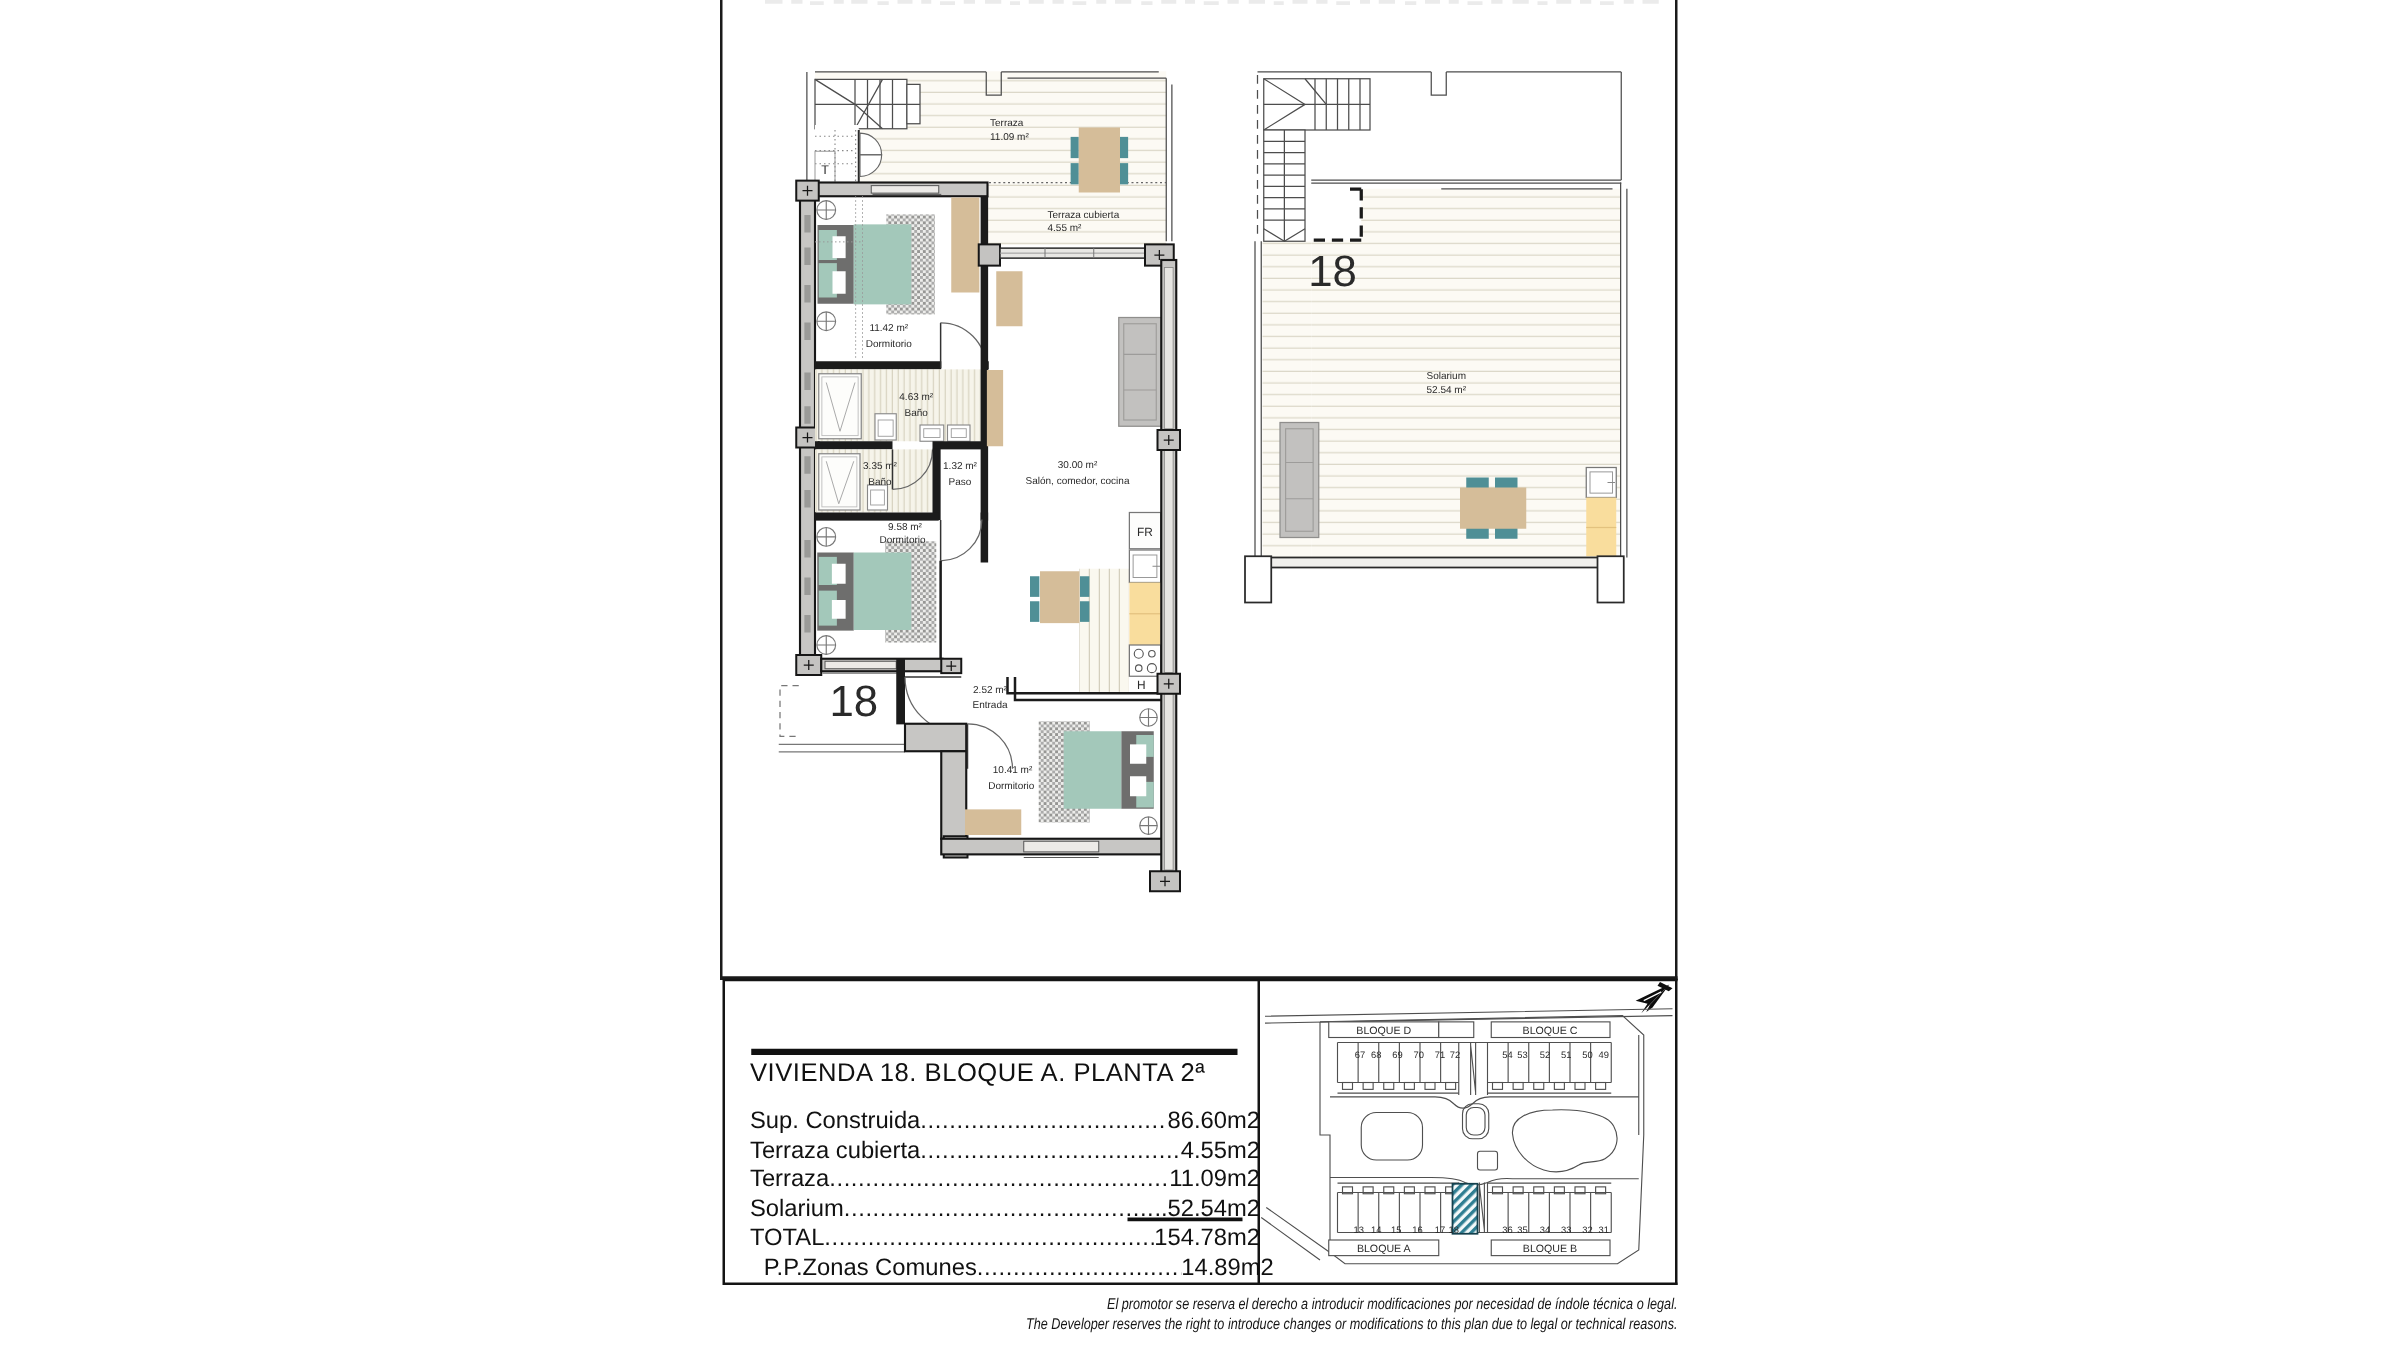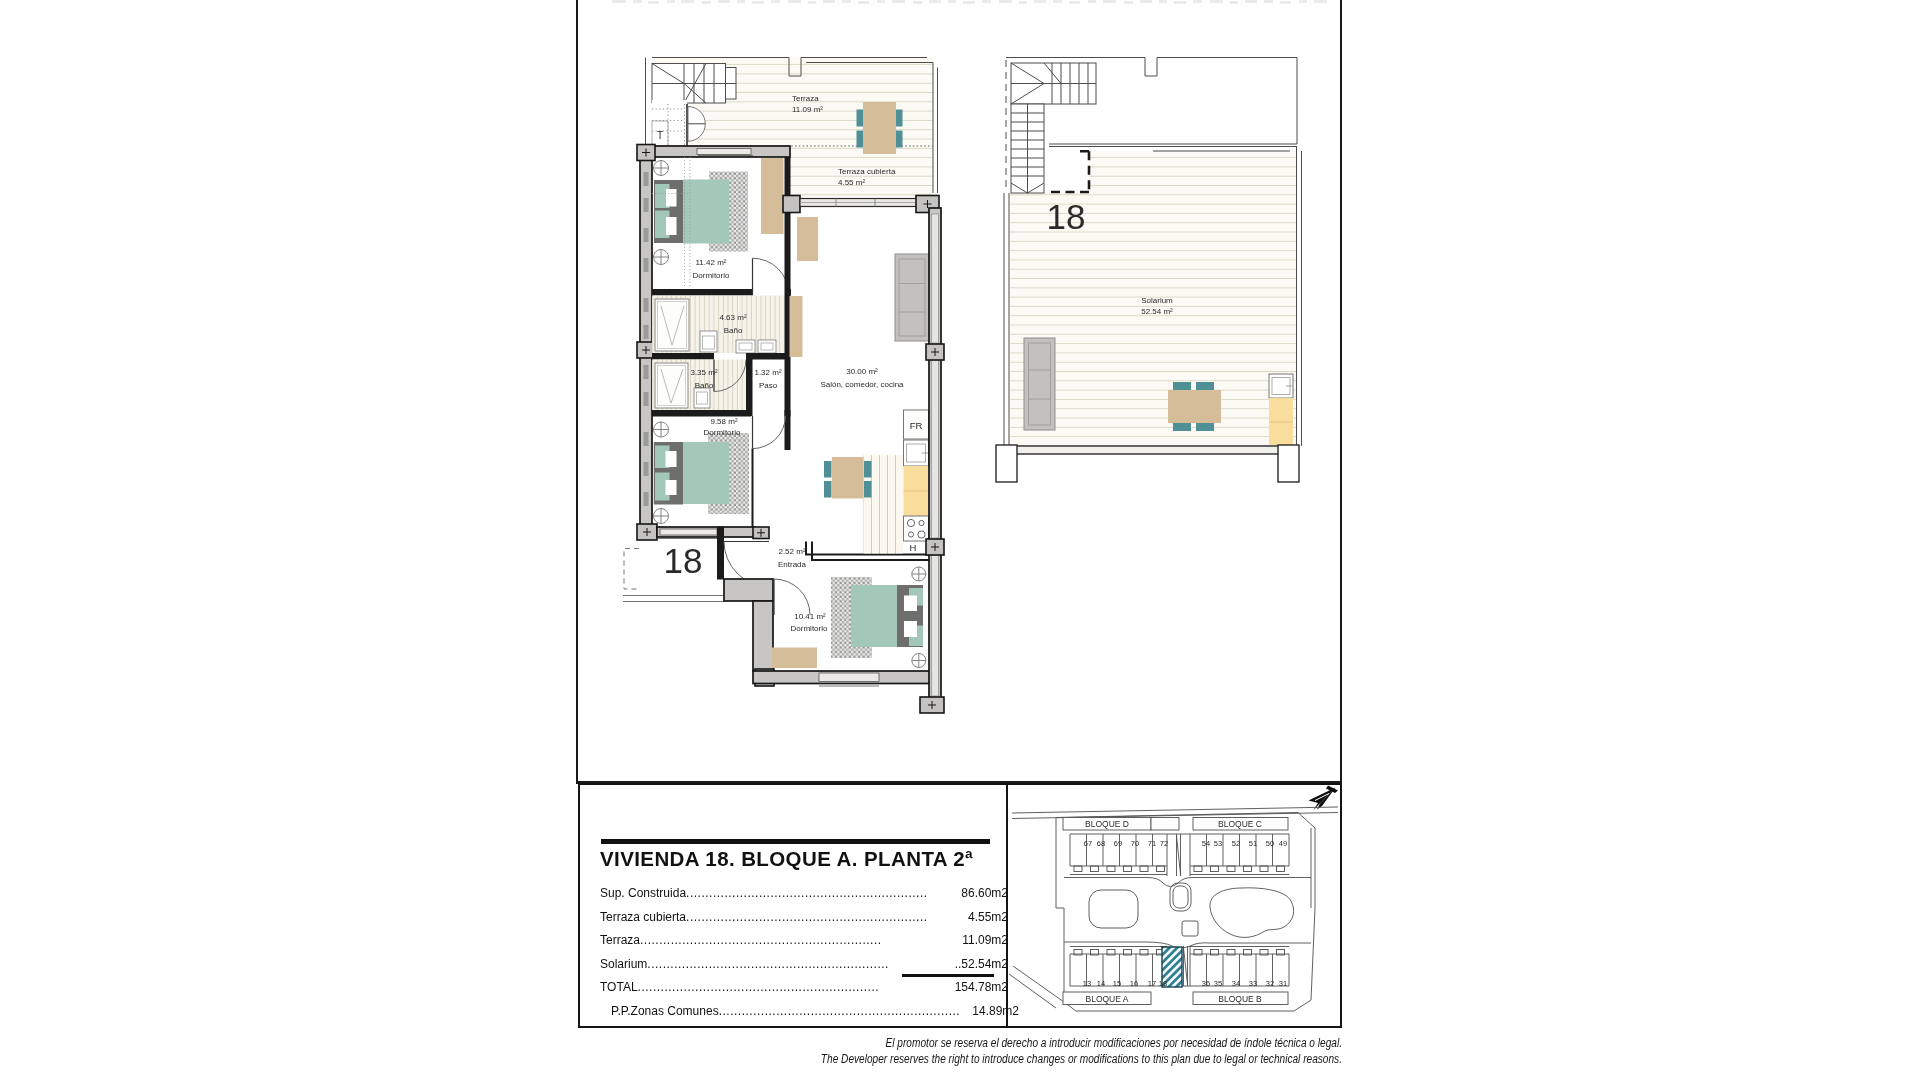--- a/index.html
+++ b/index.html
@@ -3,22 +3,22 @@
 <meta charset="utf-8">
 <style>
   html,body{margin:0;padding:0;background:#ffffff;width:1920px;height:1080px;overflow:hidden;}
   *{box-sizing:border-box;}
   body{font-family:"Liberation Sans", sans-serif;}
   #page{position:relative;width:1920px;height:1080px;background:#fff;}
   svg text{font-family:"Liberation Sans", sans-serif;fill:#2a2a2a;}
   #infobox{position:absolute;left:578px;top:783px;width:430px;height:245px;border:2px solid #141414;}
   #sitebox{position:absolute;left:1008px;top:783px;width:334px;height:245px;border:2px solid #141414;border-left:none;}
   #ib-bar{position:absolute;left:21px;top:54px;width:389px;height:5px;background:#111;}
-  #ib-title{position:absolute;left:20px;top:62px;width:409px;font-size:20.5px;font-weight:bold;letter-spacing:0.4px;color:#111;white-space:nowrap;}
-  .ib-row{position:absolute;left:20px;width:408px;font-size:12px;color:#111;display:flex;align-items:baseline;white-space:nowrap;}
+  #ib-title{position:absolute;left:20px;top:62px;width:409px;font-size:20.5px;font-weight:normal;letter-spacing:0.4px;color:#111;white-space:nowrap;}
+  .ib-row{position:absolute;left:20px;width:408px;font-size:19px;color:#111;display:flex;align-items:baseline;white-space:nowrap;}
   .ib-row .dots{flex:1 1 auto;overflow:hidden;letter-spacing:0.5px;}
   .disc{position:absolute;font-style:italic;font-size:12.5px;color:#161616;text-align:right;width:760px;left:582px;white-space:nowrap;transform:scaleX(0.81);transform-origin:100% 50%;}
 </style>
 </head>
 <body>
 <div id="page">
 
   <div style="position:absolute;left:576px;top:0;width:2px;height:784px;background:#1a1a1a;"></div>
 
   <div style="position:absolute;left:1340px;top:0;width:2px;height:784px;background:#1a1a1a;"></div>

